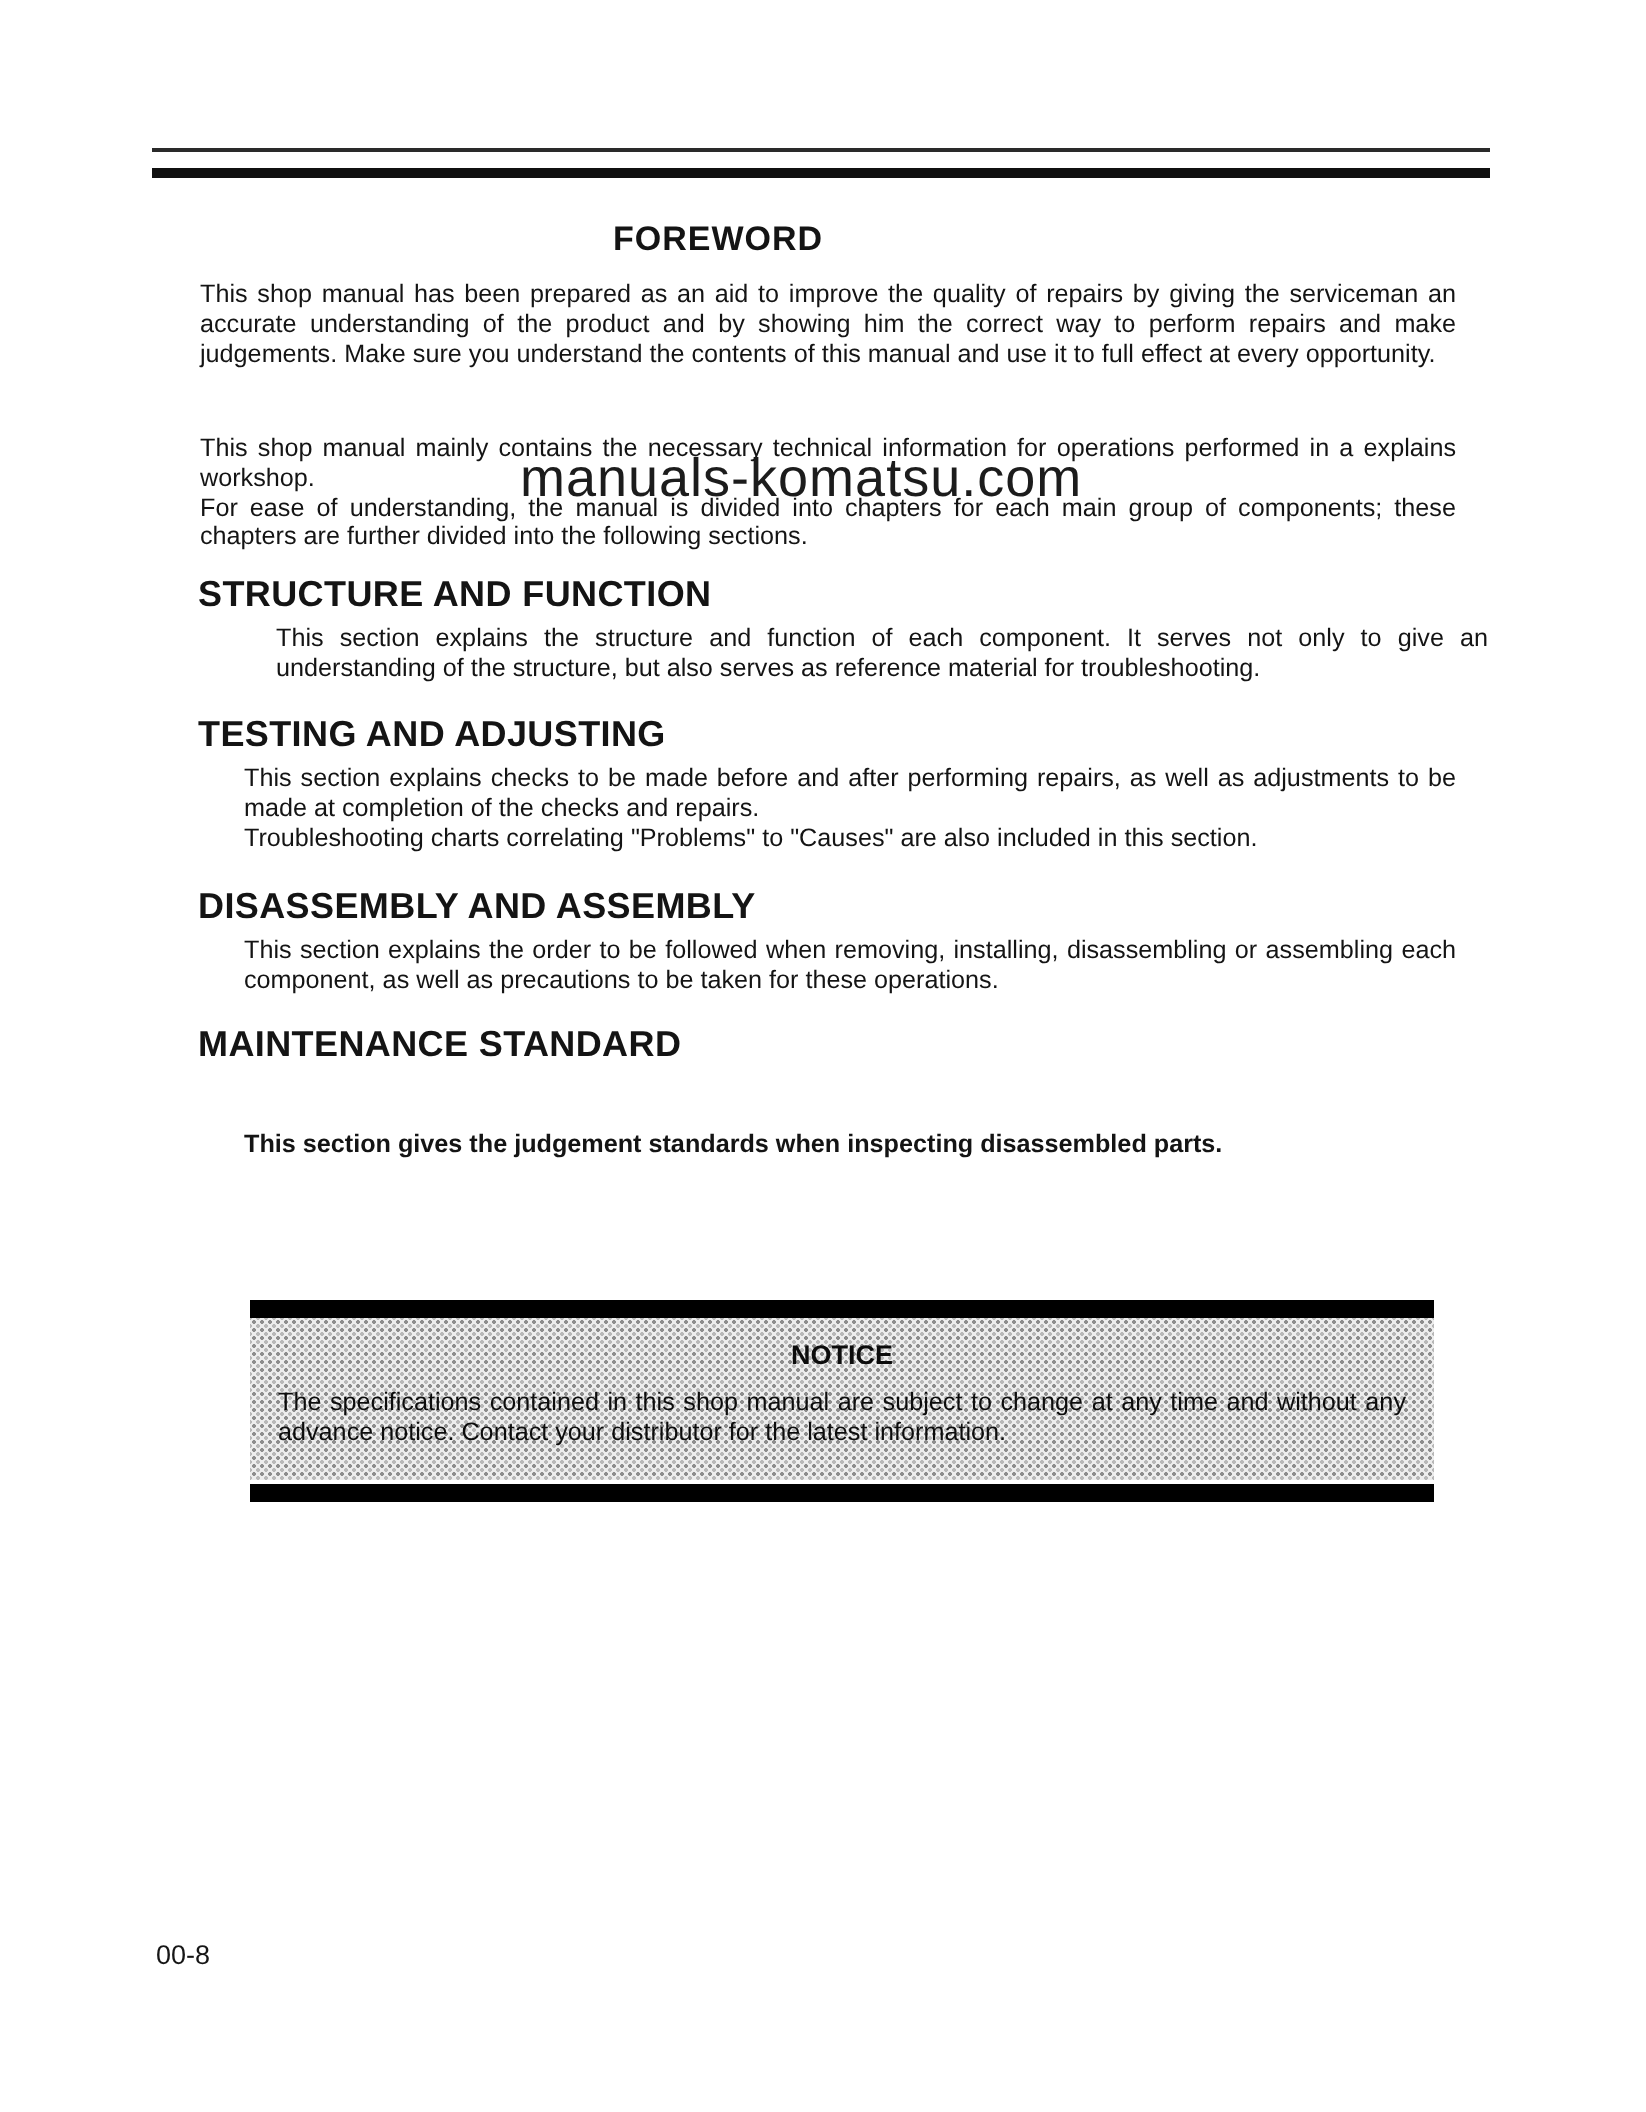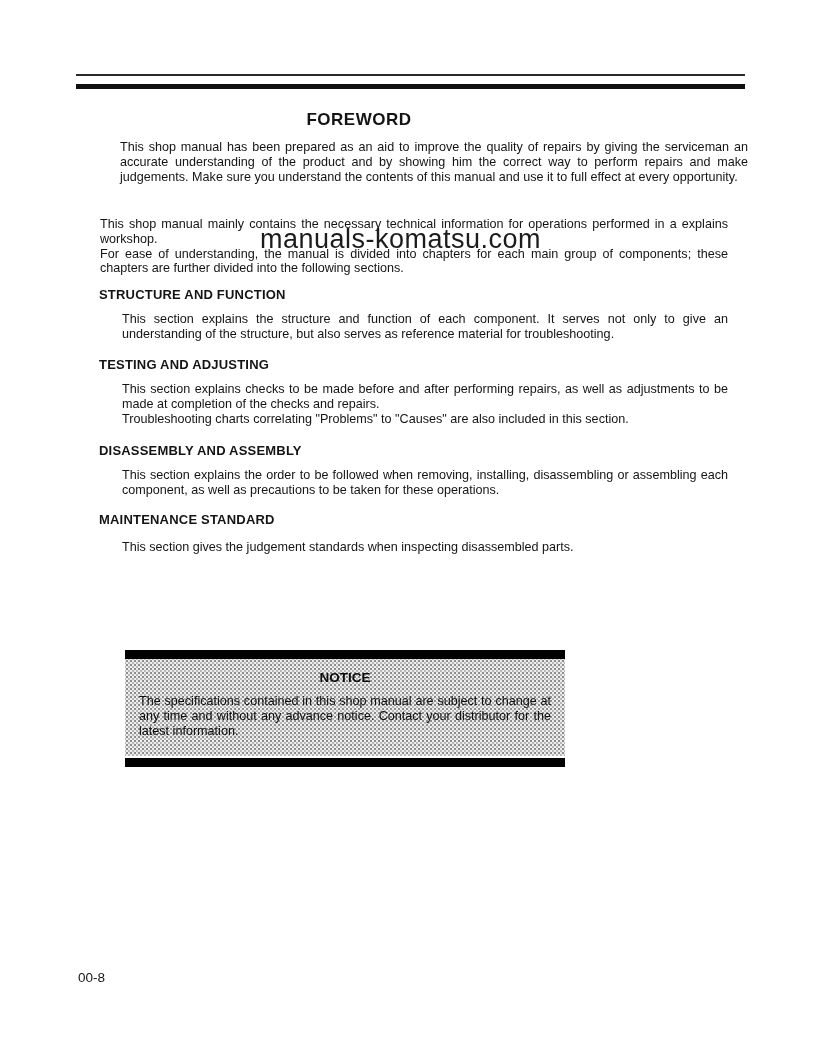--- a/index.html
+++ b/index.html
@@ -23,42 +23,42 @@
   .doc-title {
     position: absolute; left: 0; width: 718px; top: 110px;
     text-align: center; font-weight: bold; font-size: 17px;
     letter-spacing: 0.5px;
   }
   .para {
     position: absolute; left: 100px; width: 628px;
     text-align: justify; font-size: 12.6px; line-height: 14.8px;
     white-space: pre-line;
   }
-  #para1 { top: 140px; margin-left: 20px; }
+  #para1 { top: 140px; }
   #para2 { top: 217px; }
   .heading {
     position: absolute; left: 99px; width: 560px;
-    font-weight: bold; font-size: 13px; letter-spacing: 0.2px;
+    font-weight: bold; font-size: 18px; letter-spacing: 0.2px;
   }
   .sbody {
     position: absolute; left: 122px; width: 606px;
     text-align: justify; font-size: 12.6px; line-height: 14.8px;
     white-space: pre-line;
   }
-  #h0 { top: 287px; }  #b0 { top: 312px; }
+  #h0 { top: 287px; }  #b0 { top: 312px; margin-left: 16px; }
   #h1 { top: 357px; }  #b1 { top: 382px; }
   #h2 { top: 443px; }  #b2 { top: 468px; }
-  #h3 { top: 512px; }  #b3 { top: 540px; }
+  #h3 { top: 512px; }  #b3 { top: 565px; font-weight: bold; }
   .watermark {
     position: absolute; left: 260px; top: 224px;
     font-size: 27px; color: #1c1c1c; letter-spacing: 0.5px;
     white-space: nowrap;
   }
   .notice-box {
-    position: absolute; left: 125px; top: 650px; width: 440px;
+    position: absolute; left: 125px; top: 650px; width: 592px;
   }
   .notice-bar { height: 9px; background: #000; }
   .notice-bar.bottom { margin-top: 2px; }
   .notice-body {
     background-color: #ededed;
     background-image:
       radial-gradient(#8d8d8d 0.8px, transparent 1.1px),
       radial-gradient(#b8b8b8 0.8px, transparent 1.1px);
     background-size: 4px 4px, 4px 4px;
     background-position: 0 0, 2px 2px;

